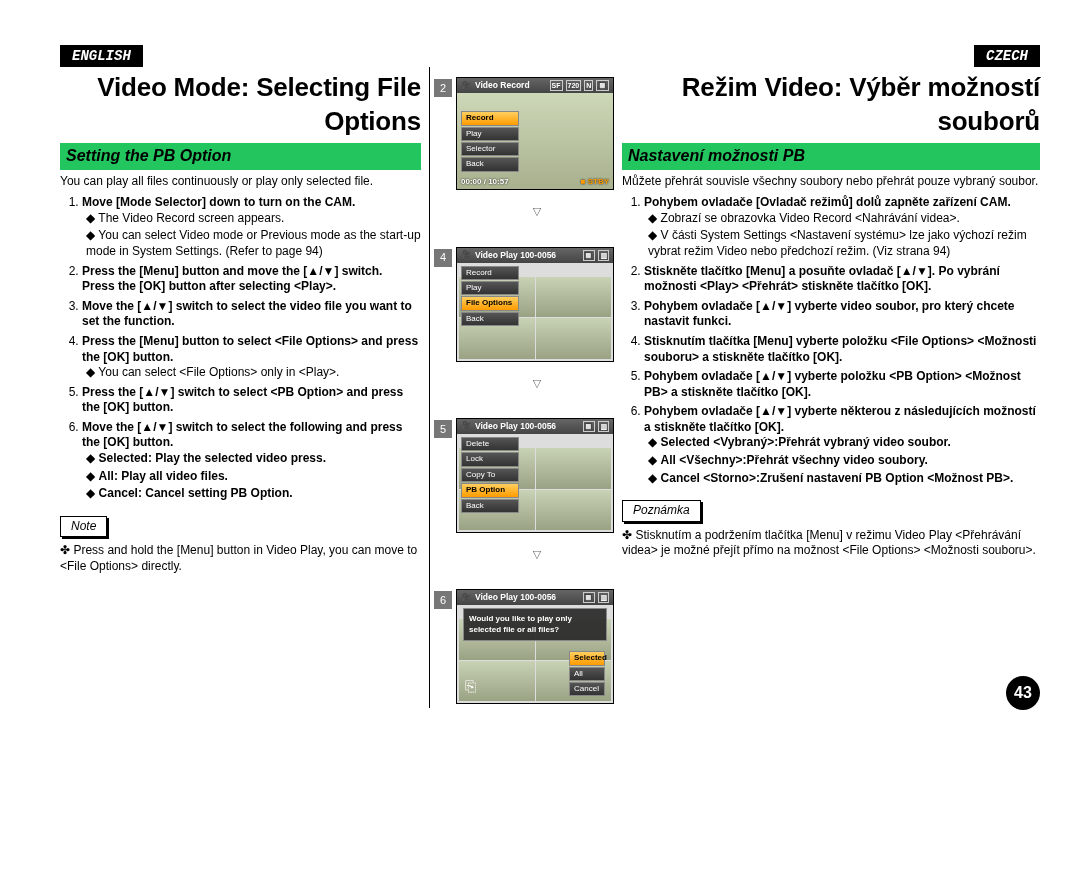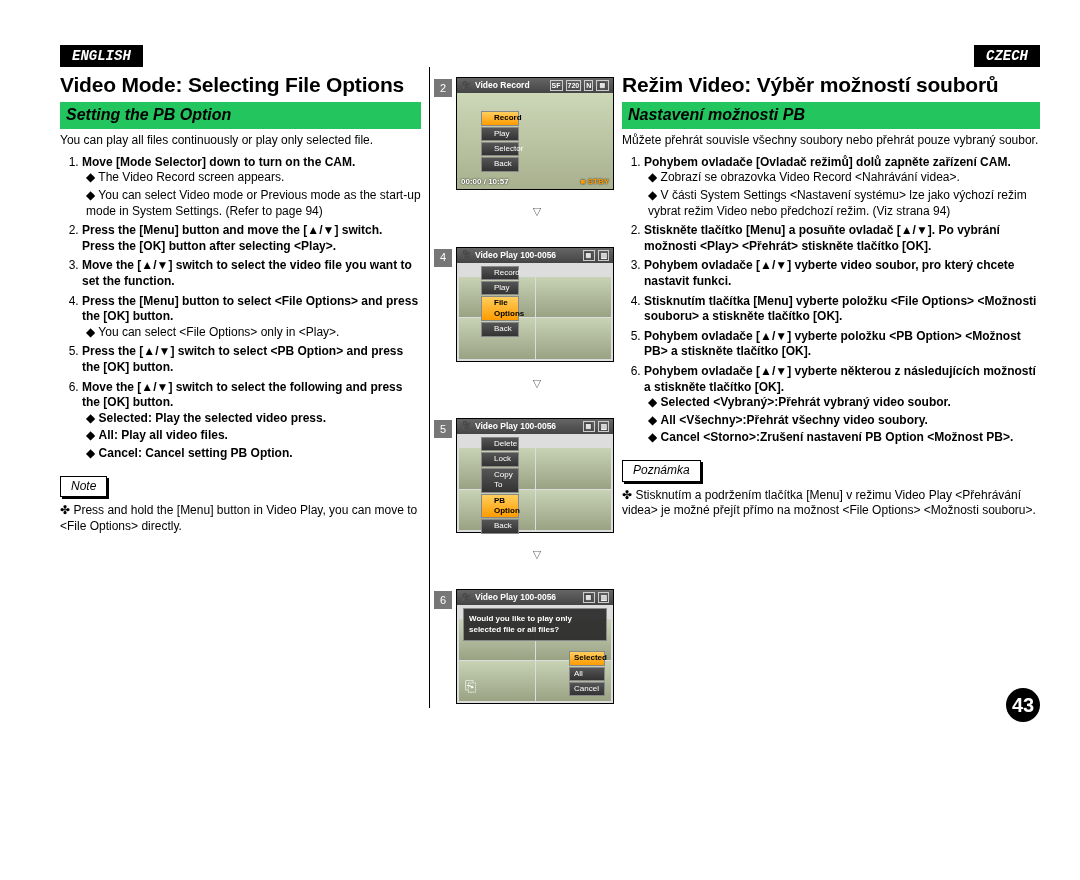--- a/index.html
+++ b/index.html
@@ -38,24 +38,25 @@
     padding-left: 0;
   }
   .center-col {
     width: 184px;
     display: flex;
     flex-direction: column;
     gap: 28px;
     padding-top: 10px;
   }
   h1 {
-    font-size: 21px;
+    font-size: 26px;
     font-weight: bold;
     margin: 4px 0 4px 0;
     letter-spacing: -0.2px;
+    text-align: right;
   }
   h2.sec {
     background: #22c55e;
     font-size: 16px;
     font-style: italic;
     font-weight: bold;
     padding: 3px 6px;
     margin: 4px 0;
   }
   .body-text { font-size: 12px; margin: 4px 0 6px 0; }
@@ -111,23 +112,22 @@
   .menu-panel {
     position: absolute;
     left: 4px; top: 18px;
     width: 58px;
     font-size: 8px;
   }
   .menu-panel .mi {
     background: linear-gradient(#555,#333);
     color: #fff;
     border: 1px solid #888;
-    padding: 1px 12px;
+    padding: 1px 4px;
     margin-bottom: 1px;
-    margin-left: 20px;
   }
   .menu-panel .mi.sel {
     background: linear-gradient(#ffcf5e,#ff9b00);
     color: #000;
     font-weight: bold;
   }
   .photo-area {
     height: 96px;
     background: linear-gradient(#cdd8b8,#a8b08e);
     position: relative;
@@ -184,27 +184,27 @@
   .copy-icon {
     position: absolute;
     left: 8px; bottom: 8px;
     color: #fff;
     font-size: 14px;
   }
 
   .page-num-circle {
     position: absolute;
     right: 40px;
-    bottom: 6px;
+    bottom: 18px;
     width: 34px; height: 34px;
     background: #000;
     border-radius: 50%;
     color: #fff;
     font-weight: bold;
-    font-size: 20px;
+    font-size: 16px;
     display: flex; align-items: center; justify-content: center;
   }
   .arrow-between {
     display: flex; justify-content: center;
     margin: -18px 0 0 22px;
     font-size: 11px; color: #666;
   }
 </style>
 </head>
 <body>

